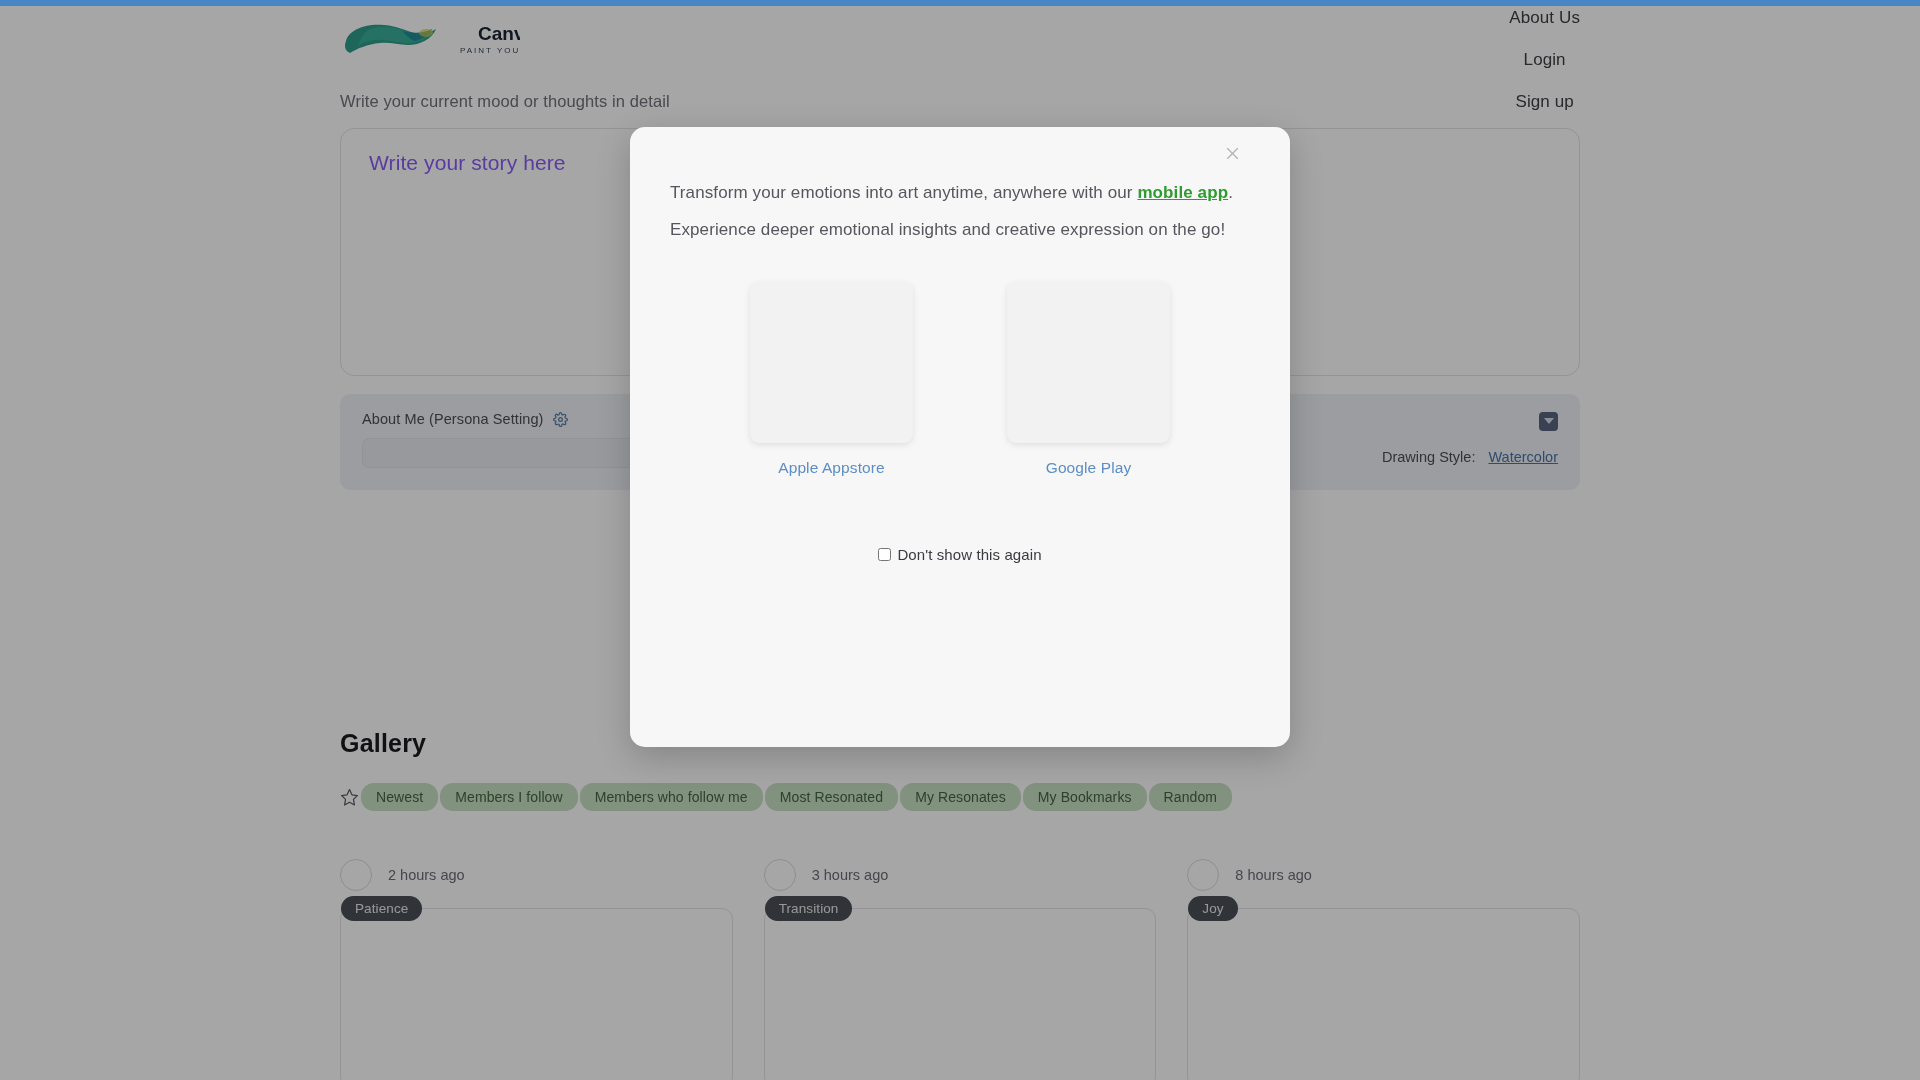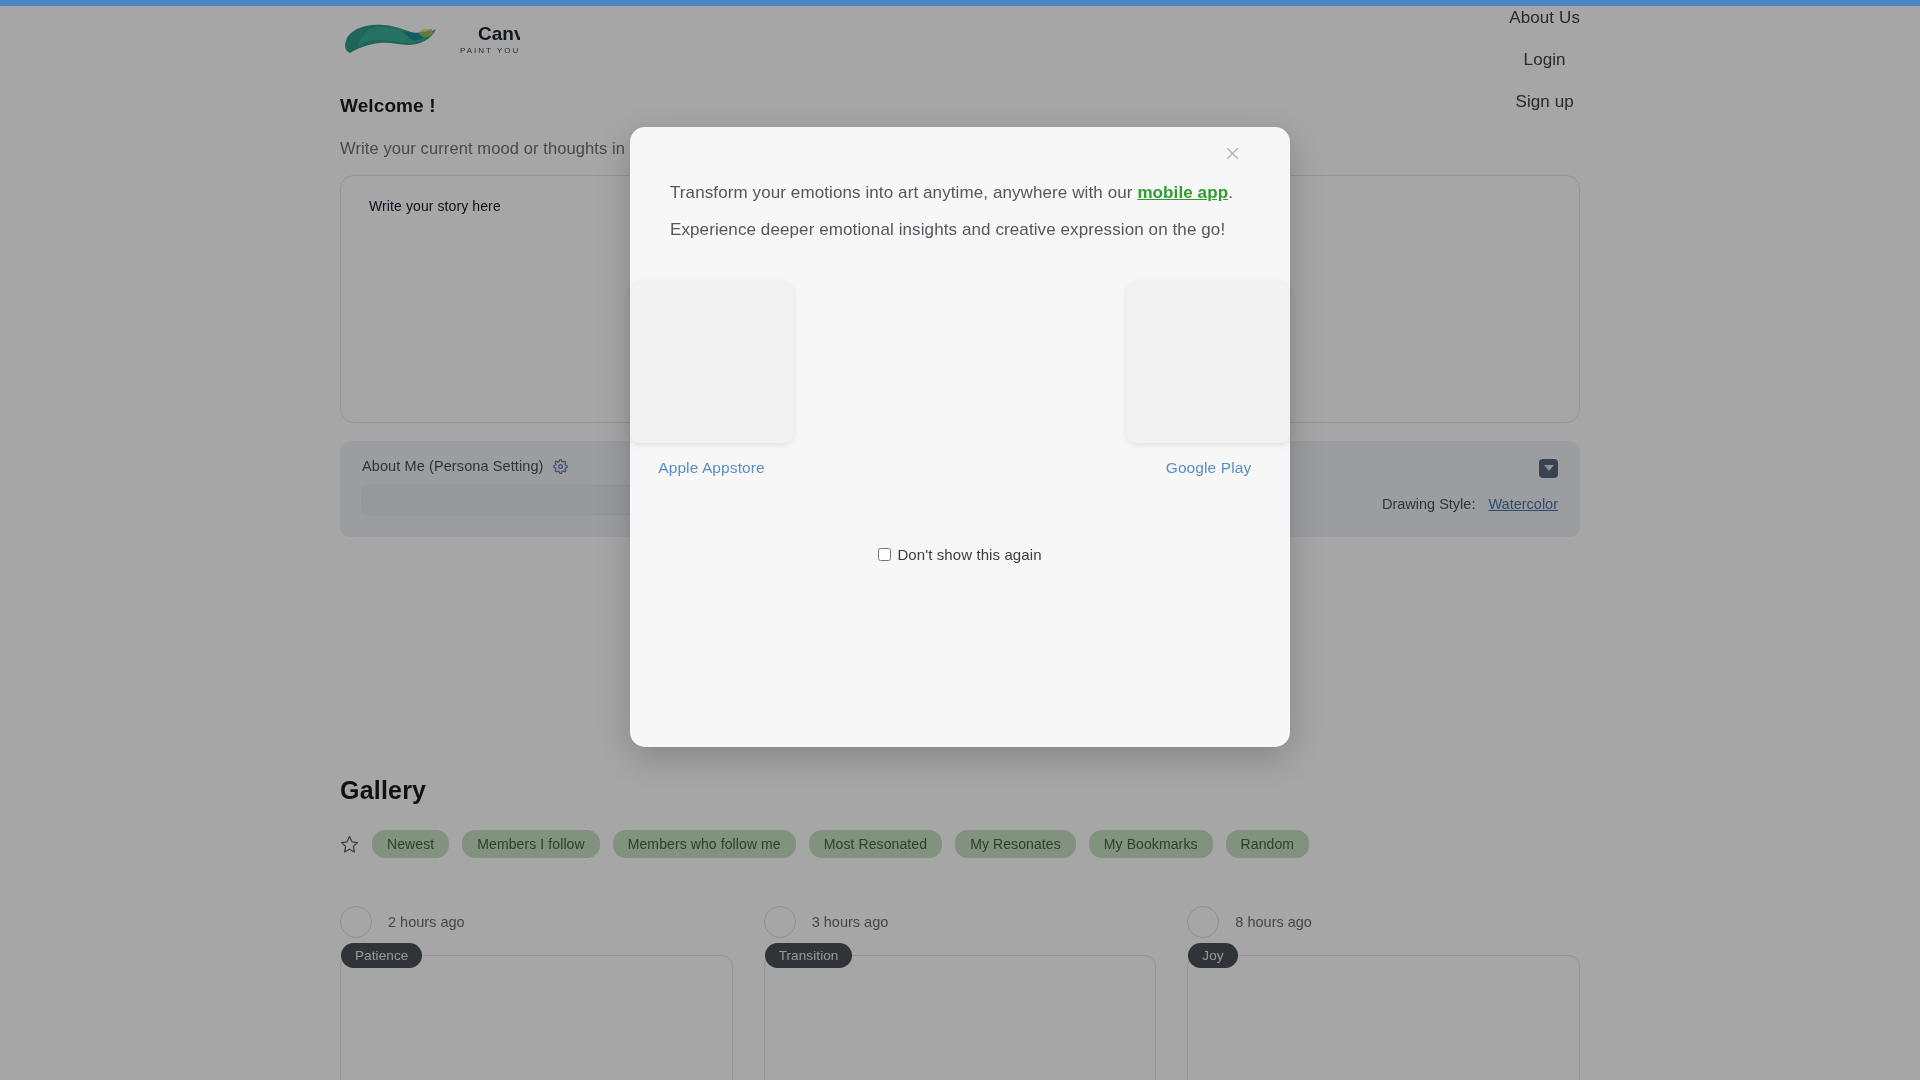--- a/index.html
+++ b/index.html
@@ -93,22 +93,22 @@
   
   .story-box {
     margin-top: 17px;
     height: 248px;
     border: 1px solid #e4e4e8;
     border-radius: 14px;
     background: #fff;
     padding: 22px 28px;
   }
   .story-placeholder {
-    font-size: 14px;
-    color: #0f172a;
+    font-size: 21px;
+    color: #8b5cf6;
     letter-spacing: .1px;
   }
 
   
   .persona-panel {
     margin-top: 18px;
     background: #eef1f6;
     border-radius: 10px;
     padding: 17px 22px 22px 22px;
     display: flex;
@@ -202,21 +202,21 @@
   .gallery-title {
     font-size: 25px;
     font-weight: 700;
     color: #1b1b20;
     letter-spacing: .2px;
   }
   .filter-row {
     margin-top: 25px;
     display: flex;
     align-items: center;
-    gap: 13px;
+    gap: 2px;
   }
   .star-icon { display:block; }
   .chip {
     background: #c6e0c2;
     color: #44663f;
     font-size: 14px;
     border-radius: 13px;
     padding: 6px 15px;
     white-space: nowrap;
     letter-spacing: .1px;
@@ -310,21 +310,21 @@
   }
   .modal-line + .modal-line { margin-top: 17px; }
   .mobile-app {
     color: #2e9c2e;
     font-weight: 700;
   }
 
   .store-row {
     margin-top: 41px;
     display: flex;
-    justify-content: space-between;
+    justify-content: center;
     gap: 94px;
   }
   .store-item {
     display: flex;
     flex-direction: column;
     align-items: center;
   }
   .qr-card {
     width: 163px;
     height: 161px;
@@ -381,21 +381,20 @@
       <nav class="main-nav">
         <a class="nav-link" href="#">Home</a>
         <a class="nav-link" href="#">About Us</a>
         <a class="nav-link" href="#">Login</a>
         <a class="nav-link" href="#">Sign up</a>
       </nav>
     </div>
 
     <div class="content">
 
-      <div class="welcome-title">Welcome !</div>
       <div class="welcome-sub">Write your current mood or thoughts in detail</div>
 
       <div class="story-box">
         <div class="story-placeholder">Write your story here</div>
       </div>
 
       <div class="persona-panel">
         <div class="persona-left">
           <div class="persona-row">
             <span>About Me (Persona Setting)</span>

